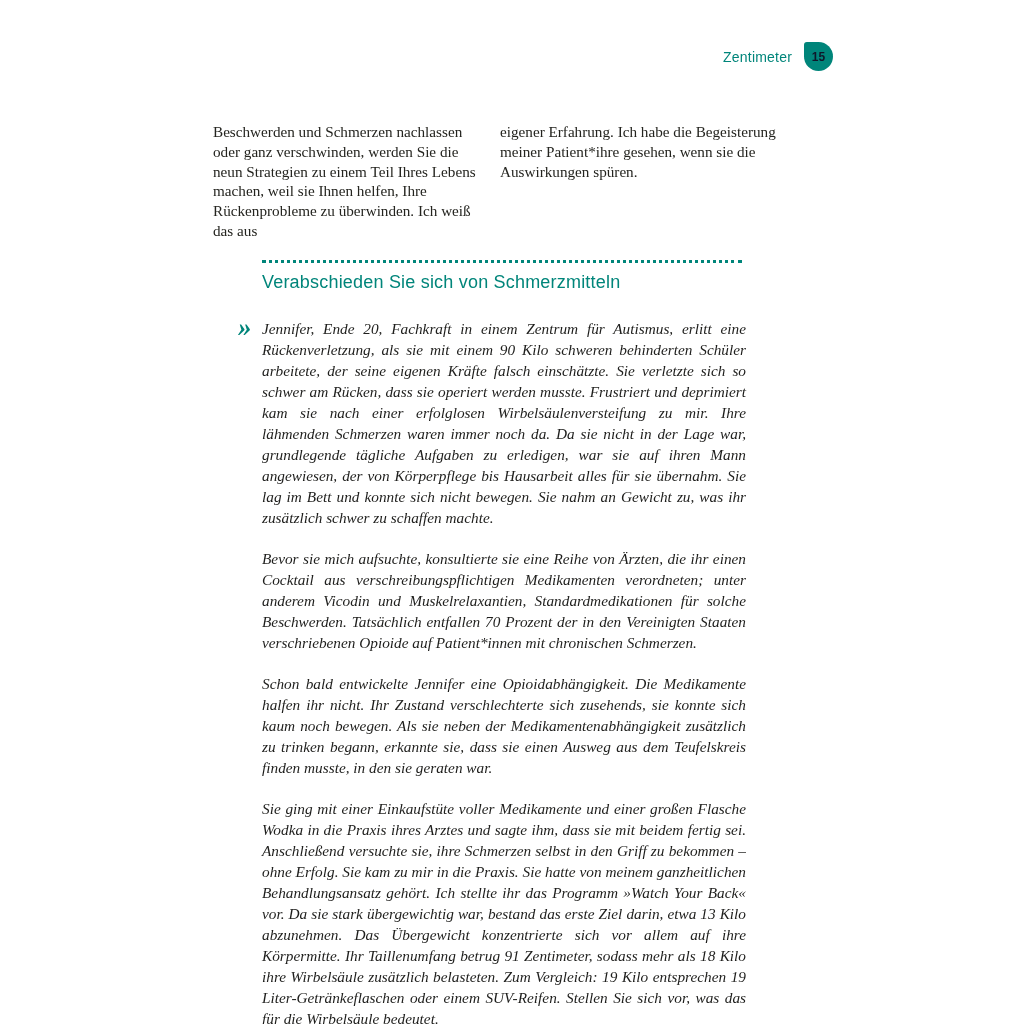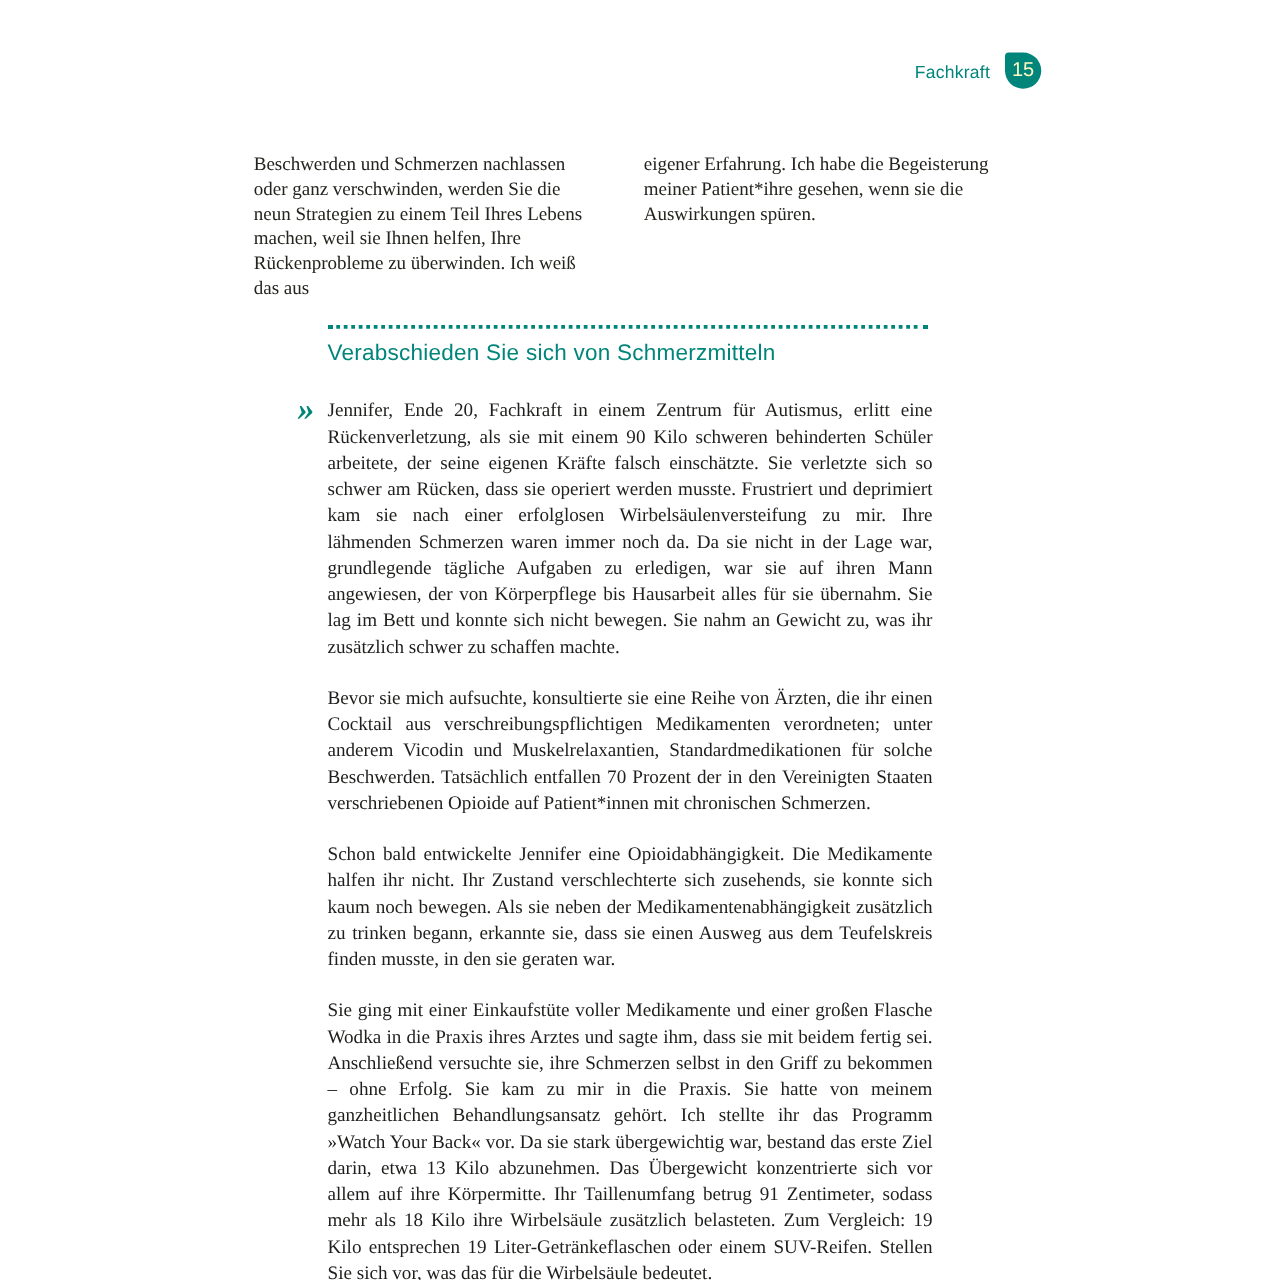--- a/index.html
+++ b/index.html
@@ -24,37 +24,37 @@
   .header-label {
     font-family: "Liberation Sans", sans-serif;
     font-size: 14px;
     color: #00857a;
     letter-spacing: 0.2px;
   }
   .page-badge {
     width: 29px;
     height: 29px;
     background: #00857a;
-    color: #fef9c3;
+    color: #0f172a;
     font-family: "Liberation Sans", sans-serif;
-    font-size: 16px;
-    font-weight: normal;
+    font-size: 12px;
+    font-weight: bold;
     display: flex;
     align-items: center;
     justify-content: center;
     border-radius: 3px 15px 15px 15px;
   }
 
   
   .intro {
     position: absolute;
     top: 122px;
-    left: 203px;
+    left: 213px;
     display: flex;
-    gap: 44px;
+    gap: 19px;
   }
   .intro-col {
     font-size: 15.2px;
     line-height: 19.8px;
     color: #24241f;
   }
   .intro-col.left  { width: 268px; }
   .intro-col.right { width: 288px; }
 
   
@@ -87,33 +87,34 @@
     left: -24px;
     top: -4px;
     color: #00857a;
     font-family: "Liberation Serif", serif;
     font-style: italic;
     font-weight: bold;
     font-size: 27px;
     line-height: 1;
   }
   .quote-block p {
+    font-style: italic;
     font-size: 15.3px;
     line-height: 21px;
     color: #1e1e1c;
     text-align: justify;
     margin-bottom: 20px;
   }
   .quote-block p:last-child { margin-bottom: 0; }
 </style>
 </head>
 <body>
 
 <div class="page-header">
-  <span class="header-label">Fachkraft</span>
+  <span class="header-label">Zentimeter</span>
   <span class="page-badge">15</span>
 </div>
 
 <div class="intro">
   <div class="intro-col left">Beschwerden und Schmerzen nachlassen oder ganz verschwinden, werden Sie die neun Strategien zu einem Teil Ihres Lebens machen, weil sie Ihnen helfen, Ihre Rückenprobleme zu überwinden. Ich weiß das aus</div>
   <div class="intro-col right">eigener Erfahrung. Ich habe die Begeisterung meiner Patient*ihre gesehen, wenn sie die Auswirkungen spüren.</div>
 </div>
 
 <div class="divider"></div>
 

